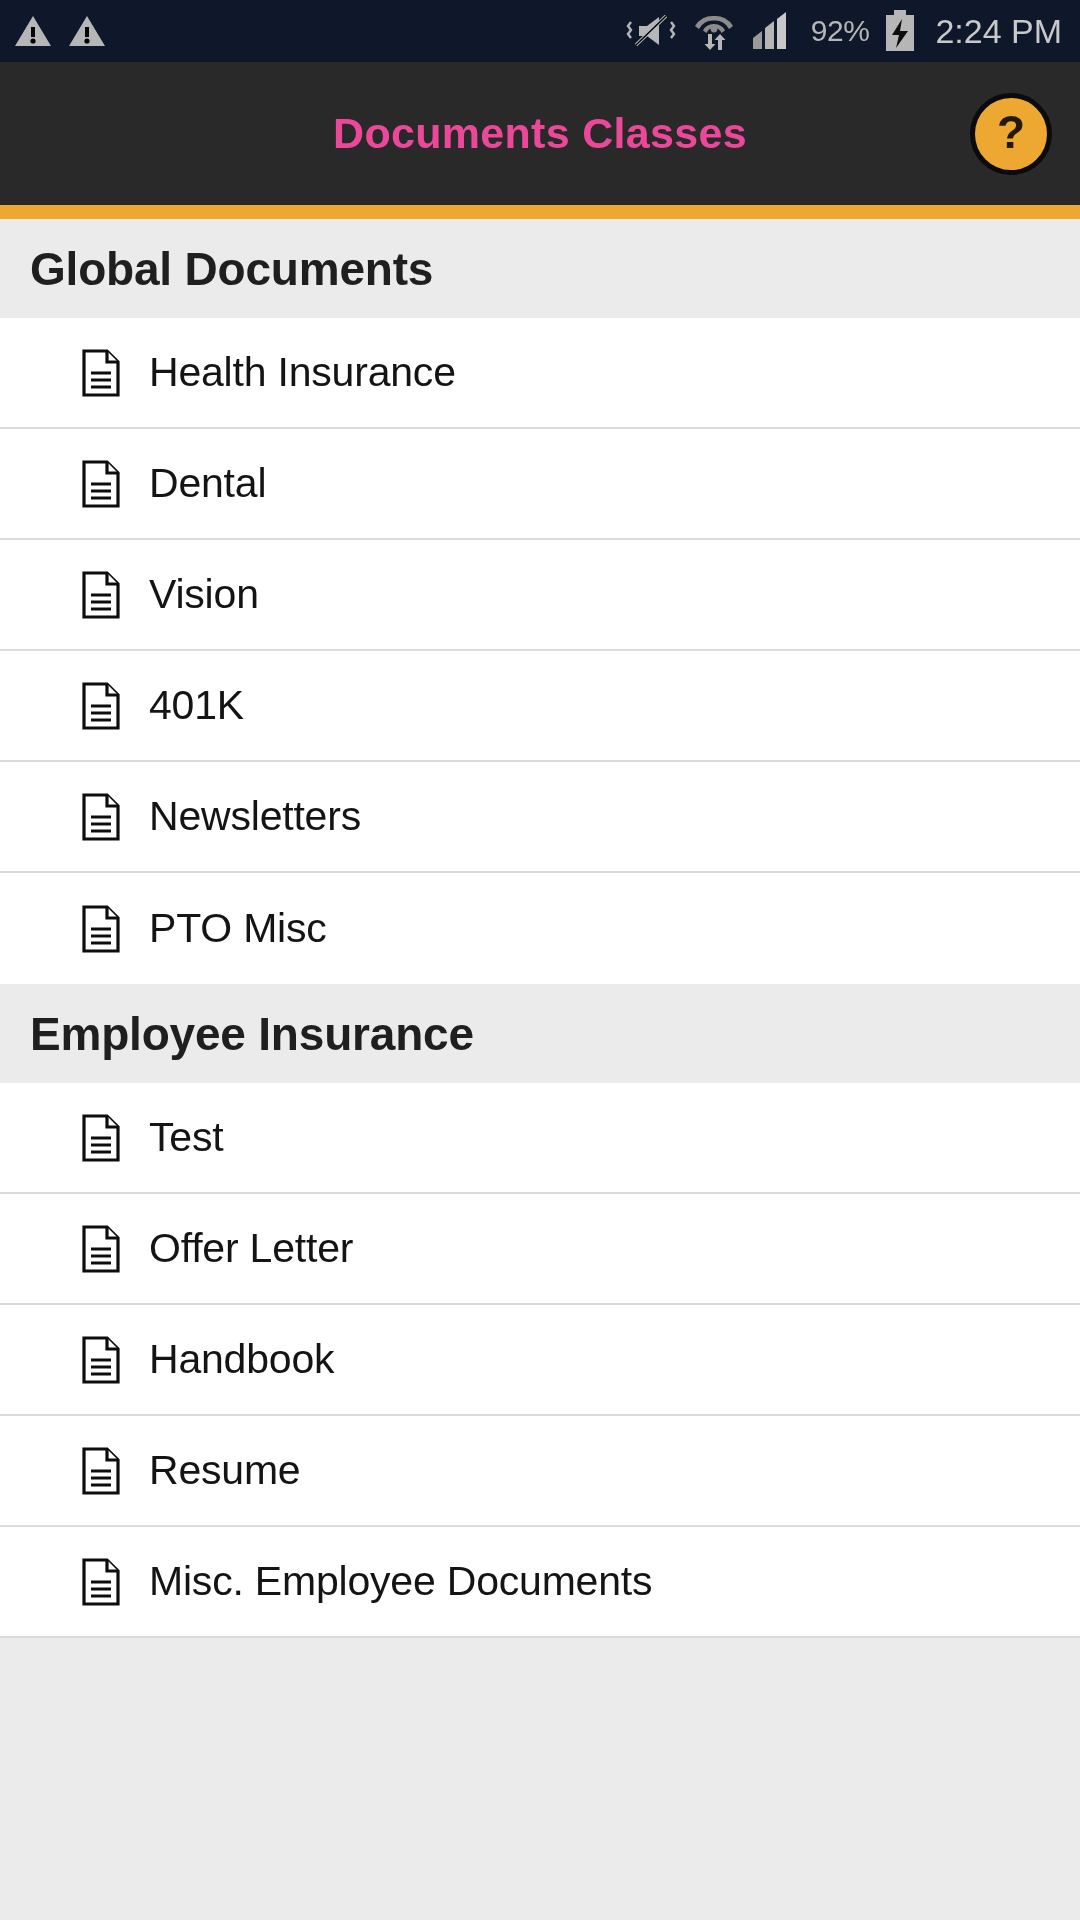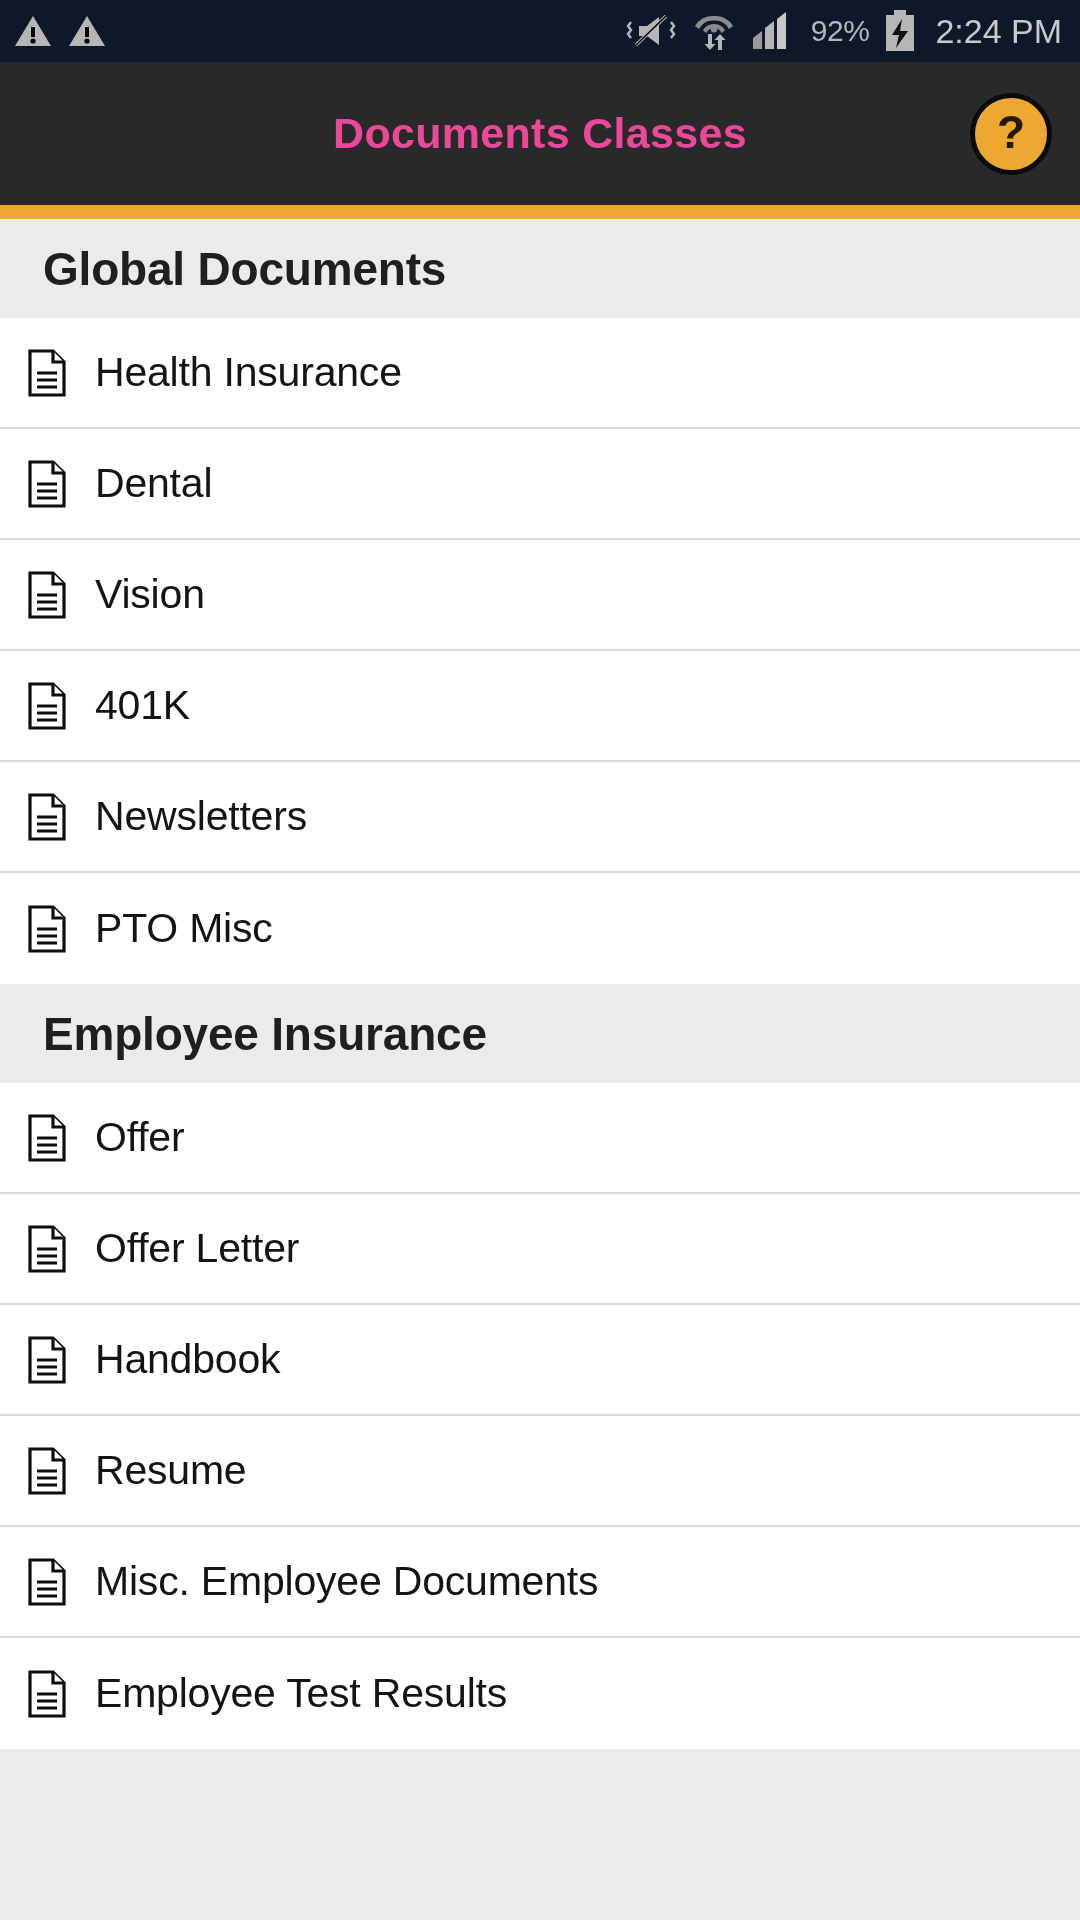--- a/index.html
+++ b/index.html
@@ -57,31 +57,31 @@
 
   .accent-rule { height:14px; width:100%; background:#eda832; }
 
   
   .list { width:100%; background:#ffffff; }
 
   .section-header {
     background:#ebebeb;
     height:99px;
     display:flex; align-items:center;
-    padding-left:43px;
+    padding-left:30px;
   }
   .section-header .sh-text {
     font-size:46px; font-weight:bold; color:#1f1f1f;
     letter-spacing:-0.2px;
   }
 
   .row {
     height:111px; width:100%;
     display:flex; align-items:center;
-    padding-left:27px;
+    padding-left:81px;
     background:#ffffff;
     border-bottom:2px solid #dadada;
     cursor:pointer;
   }
   .row.no-sep { border-bottom:none; }
   .row-label {
     font-size:41px; color:#141414;
     margin-left:28px; letter-spacing:-0.2px;
     white-space:nowrap;
   }
@@ -242,21 +242,21 @@
       <div class="row">
         <span style="display: flex;">
           <svg class="doc-ico" viewBox="0 0 40 48">
             <path d="M3 2 H26 L37 13 V46 H3 Z" fill="#fff" stroke="#0d0d0d" stroke-width="3.2" stroke-linejoin="miter"></path>
             <path d="M26 2 L26 13 L37 13" fill="#fff" stroke="#0d0d0d" stroke-width="3.2" stroke-linejoin="miter"></path>
             <line x1="10" y1="24" x2="30" y2="24" stroke="#0d0d0d" stroke-width="3"></line>
             <line x1="10" y1="31" x2="30" y2="31" stroke="#0d0d0d" stroke-width="3"></line>
             <line x1="10" y1="38" x2="30" y2="38" stroke="#0d0d0d" stroke-width="3"></line>
           </svg>
         </span>
-        <span class="row-label">Offer</span>
+        <span class="row-label">Test</span>
       </div>
       <div class="row">
         <span style="display: flex;">
           <svg class="doc-ico" viewBox="0 0 40 48">
             <path d="M3 2 H26 L37 13 V46 H3 Z" fill="#fff" stroke="#0d0d0d" stroke-width="3.2" stroke-linejoin="miter"></path>
             <path d="M26 2 L26 13 L37 13" fill="#fff" stroke="#0d0d0d" stroke-width="3.2" stroke-linejoin="miter"></path>
             <line x1="10" y1="24" x2="30" y2="24" stroke="#0d0d0d" stroke-width="3"></line>
             <line x1="10" y1="31" x2="30" y2="31" stroke="#0d0d0d" stroke-width="3"></line>
             <line x1="10" y1="38" x2="30" y2="38" stroke="#0d0d0d" stroke-width="3"></line>
           </svg>
@@ -291,29 +291,17 @@
         <span style="display: flex;">
           <svg class="doc-ico" viewBox="0 0 40 48">
             <path d="M3 2 H26 L37 13 V46 H3 Z" fill="#fff" stroke="#0d0d0d" stroke-width="3.2" stroke-linejoin="miter"></path>
             <path d="M26 2 L26 13 L37 13" fill="#fff" stroke="#0d0d0d" stroke-width="3.2" stroke-linejoin="miter"></path>
             <line x1="10" y1="24" x2="30" y2="24" stroke="#0d0d0d" stroke-width="3"></line>
             <line x1="10" y1="31" x2="30" y2="31" stroke="#0d0d0d" stroke-width="3"></line>
             <line x1="10" y1="38" x2="30" y2="38" stroke="#0d0d0d" stroke-width="3"></line>
           </svg>
         </span>
         <span class="row-label">Misc. Employee Documents</span>
-      </div>
-      <div class="row no-sep">
-        <span style="display: flex;">
-          <svg class="doc-ico" viewBox="0 0 40 48">
-            <path d="M3 2 H26 L37 13 V46 H3 Z" fill="#fff" stroke="#0d0d0d" stroke-width="3.2" stroke-linejoin="miter"></path>
-            <path d="M26 2 L26 13 L37 13" fill="#fff" stroke="#0d0d0d" stroke-width="3.2" stroke-linejoin="miter"></path>
-            <line x1="10" y1="24" x2="30" y2="24" stroke="#0d0d0d" stroke-width="3"></line>
-            <line x1="10" y1="31" x2="30" y2="31" stroke="#0d0d0d" stroke-width="3"></line>
-            <line x1="10" y1="38" x2="30" y2="38" stroke="#0d0d0d" stroke-width="3"></line>
-          </svg>
-        </span>
-        <span class="row-label">Employee Test Results</span>
       </div>
     </div>
 
   <div class="footer-fill"></div>
 </div>
 
 </body></html>

